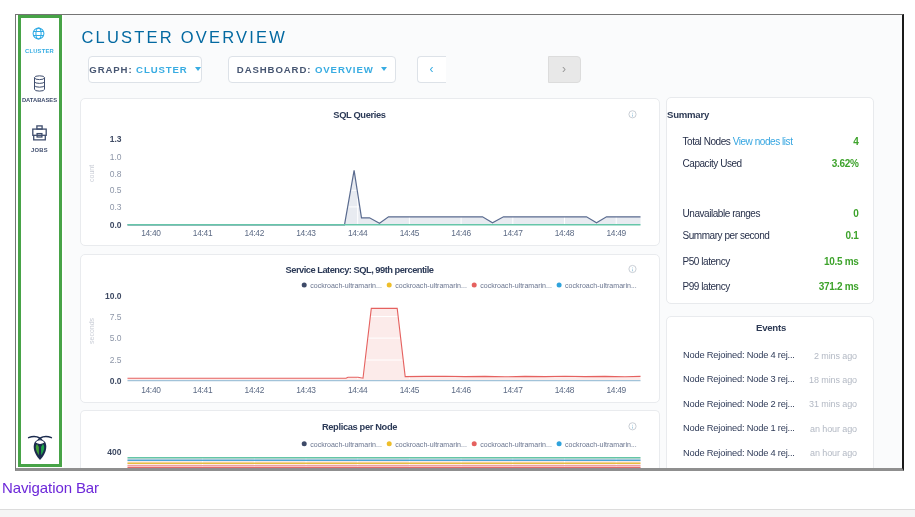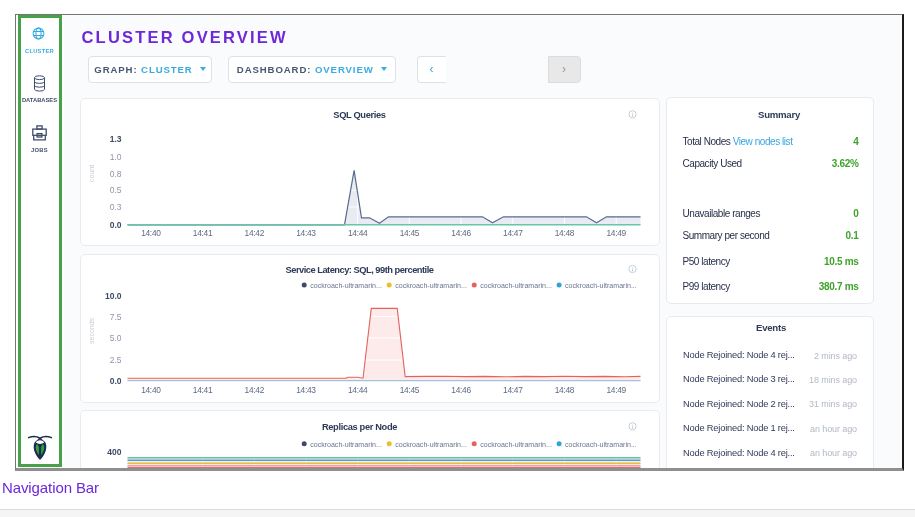--- a/index.html
+++ b/index.html
@@ -8,21 +8,21 @@
 .abs { position:absolute; }
 .frame { left:14.5px; top:13.5px; width:889px; height:457px;
   border-top:1.5px solid #757575; border-left:1.5px solid #757575;
   border-right:2px solid #1a1a1a; border-bottom:3px solid #8f8f8f;
   background:#fafbfc; overflow:hidden; }
 .sidebar { left:0; top:0; width:48px; height:453px; background:#fff; }
 .greenbox { left:18.4px; top:15.2px; width:43.2px; height:451.6px; border:3.6px solid #47a347; z-index:50; }
 .navlabel { left:2px; top:478.5px; font-size:15px; letter-spacing:-0.1px; color:#6d28d9; z-index:40;}
 .bottomstrip { left:0; top:509px; width:915px; height:8px; background:#f5f5f5; border-top:1px solid #dcdcdc; }
 .card { position:absolute; background:#fff; border:1px solid #e9ebee; border-radius:5px; }
-.title { left:66px; top:13.6px; font-size:16.5px; font-weight:bold; letter-spacing:2.2px; color:#6d28d9;text-align:right; }
+.title { left:66px; top:13.6px; font-size:16.5px; font-weight:normal; letter-spacing:2.2px; color:#0369a1;text-align:right; }
 .ctrl { position:absolute; height:26.5px; background:#fff; border:1px solid #dde2e8; border-radius:4px;
   font-size:9.6px; font-weight:bold; letter-spacing:0.9px; color:#475672; display:flex; align-items:center; justify-content:center; }
 .blue { color:#38ace2; }
 .caret { display:inline-block; width:0; height:0; border-left:3.5px solid transparent; border-right:3.5px solid transparent; border-top:4.5px solid #38ace2; margin-left:7px; }
 .navtxt { position:absolute; width:48px; text-align:center; font-weight:bold; color:#3f4d6d; }
 svg text { font-family:"Liberation Sans", sans-serif; }
 .evt { left:16px; font-size:9.3px; letter-spacing:-0.2px; color:#2f3b58; }
 .slab { left:15.5px; font-size:10px; letter-spacing:-0.45px; color:#27304a; }
 .sval { right:14.5px; font-size:10px; font-weight:bold; letter-spacing:-0.3px; color:#3ea32c; }
 .evtt { right:16px; font-size:9px; letter-spacing:-0.1px; color:#b3b9c4; }
@@ -66,21 +66,21 @@
         <path d="M15.8,8.8 C13.6,3.6 7.5,2.2 1.6,4.6"></path>
         <path d="M10.2,8.8 C12.4,3.6 18.5,2.2 24.4,4.6"></path>
       </g>
       <path d="M13,6.6 C16.9,6.6 19.3,9.7 19.3,13.8 C19.3,19.1 15.9,24.4 13,26.9 C10.1,24.4 6.7,19.1 6.7,13.8 C6.7,9.7 9.1,6.6 13,6.6 Z" fill="#1b2b4e"></path>
       <path d="M8.7,9.6 C9.8,8 11.3,7.2 13,7.2 C14.7,7.2 16.2,8 17.3,9.6 C16,10.5 14.6,10.9 13,10.9 C11.4,10.9 10,10.5 8.7,9.6 Z" fill="#fff"></path>
       <path d="M10.1,11 C9.2,11.9 8.8,13.2 8.8,14.6 C8.8,17.4 10.3,20.2 11.9,22.2 L11.9,13.9 Z" fill="#42a038"></path>
       <path d="M15.9,11 C16.8,11.9 17.2,13.2 17.2,14.6 C17.2,17.4 15.7,20.2 14.1,22.2 L14.1,13.9 Z" fill="#1fa64b"></path>
     </svg>
 
     <div class="abs title">CLUSTER OVERVIEW</div>
-    <div class="ctrl" style="left:72.5px; top:41.5px; width:124px;">GRAPH:&nbsp;<span class="blue">CLUSTER</span><span class="caret"></span></div>
+    <div class="ctrl" style="left:72.5px; top:41.5px; width:114px;">GRAPH:&nbsp;<span class="blue">CLUSTER</span><span class="caret"></span></div>
     <div class="ctrl" style="left:212.5px; top:41.5px; width:167.5px;">DASHBOARD:&nbsp;<span class="blue">OVERVIEW</span><span class="caret"></span></div>
     <div class="ctrl" style="left:401.5px; top:41.5px; width:29px; border-radius:4px 0 0 4px; border-right:none; color:#38ace2; font-size:12px; font-weight:normal;">‹</div>
     <div class="ctrl" style="left:532.5px; top:41.5px; width:33px; border-radius:0 4px 4px 0; background:#e8e8e8; border-color:#dcdcdc; color:#9a9a9a; font-size:12px; font-weight:normal;">›</div>
 
     <div class="card" style="left:64.5px; top:83.7px; width:579.5px; height:147.9px;"></div>
     <svg class="abs" style="left:64.5px; top:83.7px; z-index:5;" width="580" height="148" viewBox="0 0 580 148">
       <text x="279.5" y="19.9" text-anchor="middle" font-size="9.3" letter-spacing="-0.35" font-weight="bold" fill="#2c3a57">SQL Queries</text>
       <path d="M47.5,126.8 L264.5,126.8 L274.1,72.3 L281.5,119.8 L289.5,119.8 L299.5,125.3 L308.5,118.8 L402.5,118.8 L412.5,124.8 L423.5,118.8 L506.5,118.8 L516.5,124.8 L526.5,118.8 L560.5,118.8 L560.5,126.8 Z" fill="#e8ebf1"></path>
       <g stroke="#ffffff" stroke-width="1">
         <line x1="47.5" y1="92.3" x2="560.5" y2="92.3"></line>
@@ -204,33 +204,33 @@
       <line x1="47.5" y1="55.8" x2="560.5" y2="55.8" stroke="#ef9f9f" stroke-width="1.4"></line>
       <line x1="47.5" y1="57.6" x2="560.5" y2="57.6" stroke="#e26b6b" stroke-width="1.2"></line>
       <g fill="none" stroke="#c3c8d0" stroke-width="0.9">
         <circle cx="552.5" cy="16.3" r="3.6"></circle>
         <line x1="552.5" y1="14.8" x2="552.5" y2="15.6" stroke="#9fc7dd"></line>
         <line x1="552.5" y1="16.6" x2="552.5" y2="18.6" stroke="#9fc7dd"></line>
       </g>
     </svg>
 
     <div class="card" style="left:650.5px; top:82.9px; width:208px; height:206.7px; border-color:#e8eaed;">
-      <div class="abs" style="left:8px; top:11px; width:208px; text-align:center; font-size:9.6px; letter-spacing:-0.25px; font-weight:bold; color:#2e3b55;">Summary</div>
+      <div class="abs" style="left:0; top:11px; width:208px; text-align:left; font-size:9.6px; letter-spacing:-0.25px; font-weight:bold; color:#2e3b55;">Summary</div>
       <div class="abs slab" style="top:37.5px;">Total Nodes <span style="color:#36a6e1;">View nodes list</span></div>
       <div class="abs sval" style="top:37.5px;">4</div>
       <div class="abs slab" style="top:59.5px;">Capacity Used</div>
       <div class="abs sval" style="top:59.5px;">3.62%</div>
       <div class="abs slab" style="top:109.5px;">Unavailable ranges</div>
       <div class="abs sval" style="top:109.5px;">0</div>
       <div class="abs slab" style="top:132px;">Summary per second</div>
       <div class="abs sval" style="top:132px;">0.1</div>
       <div class="abs slab" style="top:157.5px;">P50 latency</div>
       <div class="abs sval" style="top:157.5px;">10.5 ms</div>
       <div class="abs slab" style="top:182.5px;">P99 latency</div>
-      <div class="abs sval" style="top:182.5px;">380.7 ms</div>
+      <div class="abs sval" style="top:182.5px;">371.2 ms</div>
     </div>
 
     <div class="card" style="left:650.5px; top:301.2px; width:208px; height:153.3px; border-radius:5px 5px 0 0;">
       <div class="abs" style="left:0; top:5.5px; width:208px; text-align:center; font-size:9.6px; letter-spacing:-0.25px; font-weight:bold; color:#2e3b55;">Events</div>
       <div class="abs evt" style="top:33.5px;">Node Rejoined: Node 4 rej...</div>
       <div class="abs evtt" style="top:34px;">2 mins ago</div>
       <div class="abs evt" style="top:57.8px;">Node Rejoined: Node 3 rej...</div>
       <div class="abs evtt" style="top:58.3px;">18 mins ago</div>
       <div class="abs evt" style="top:82.1px;">Node Rejoined: Node 2 rej...</div>
       <div class="abs evtt" style="top:82.6px;">31 mins ago</div>

